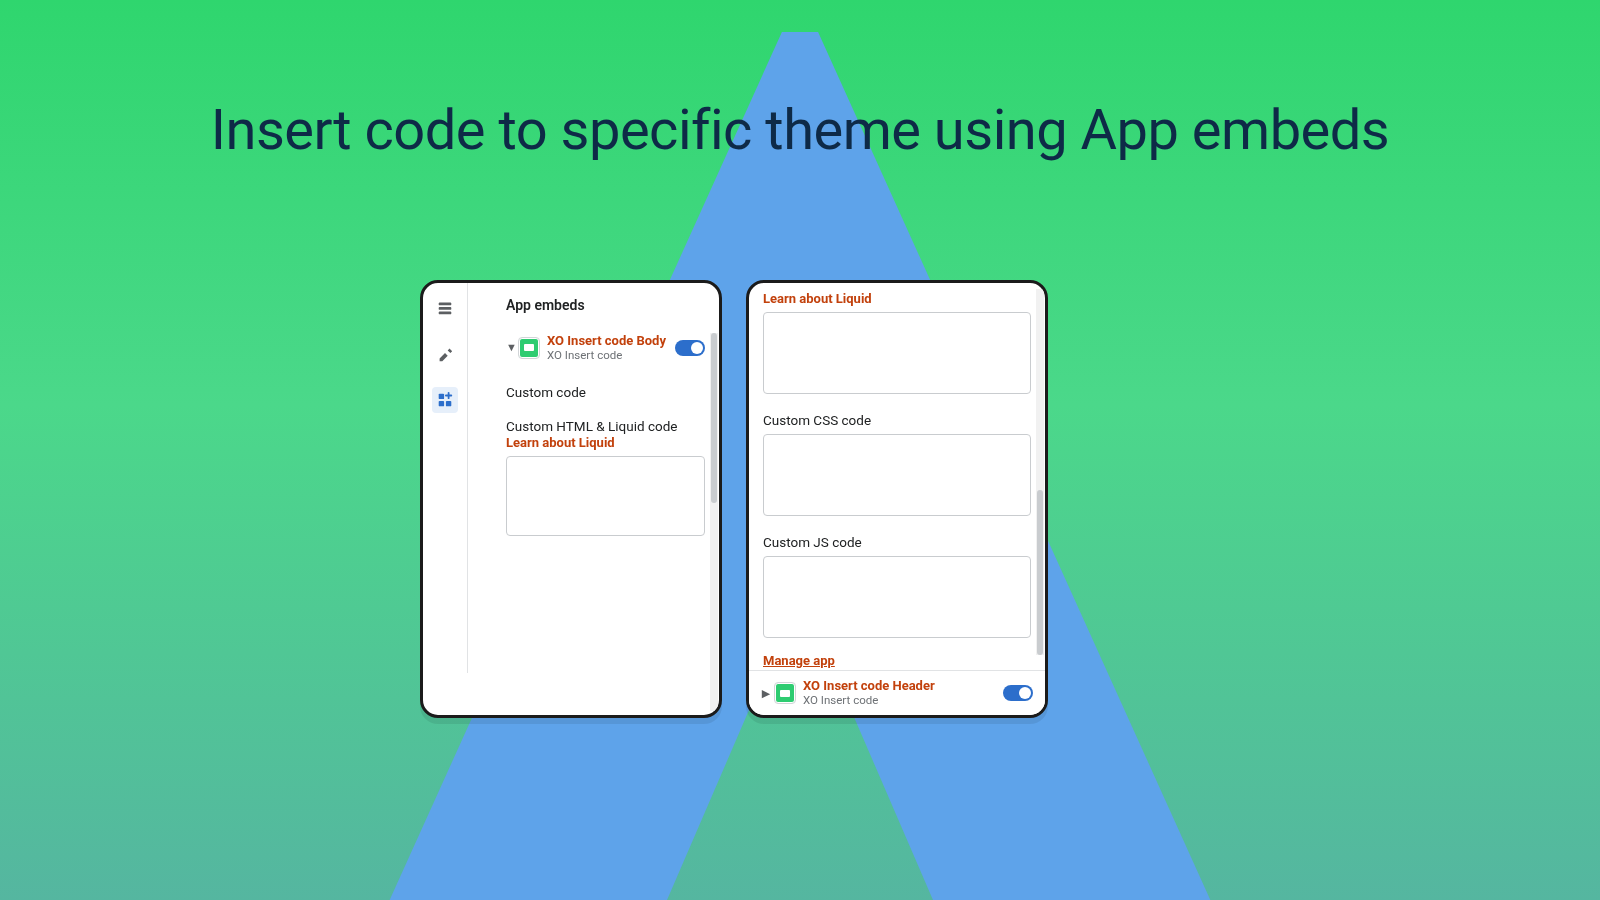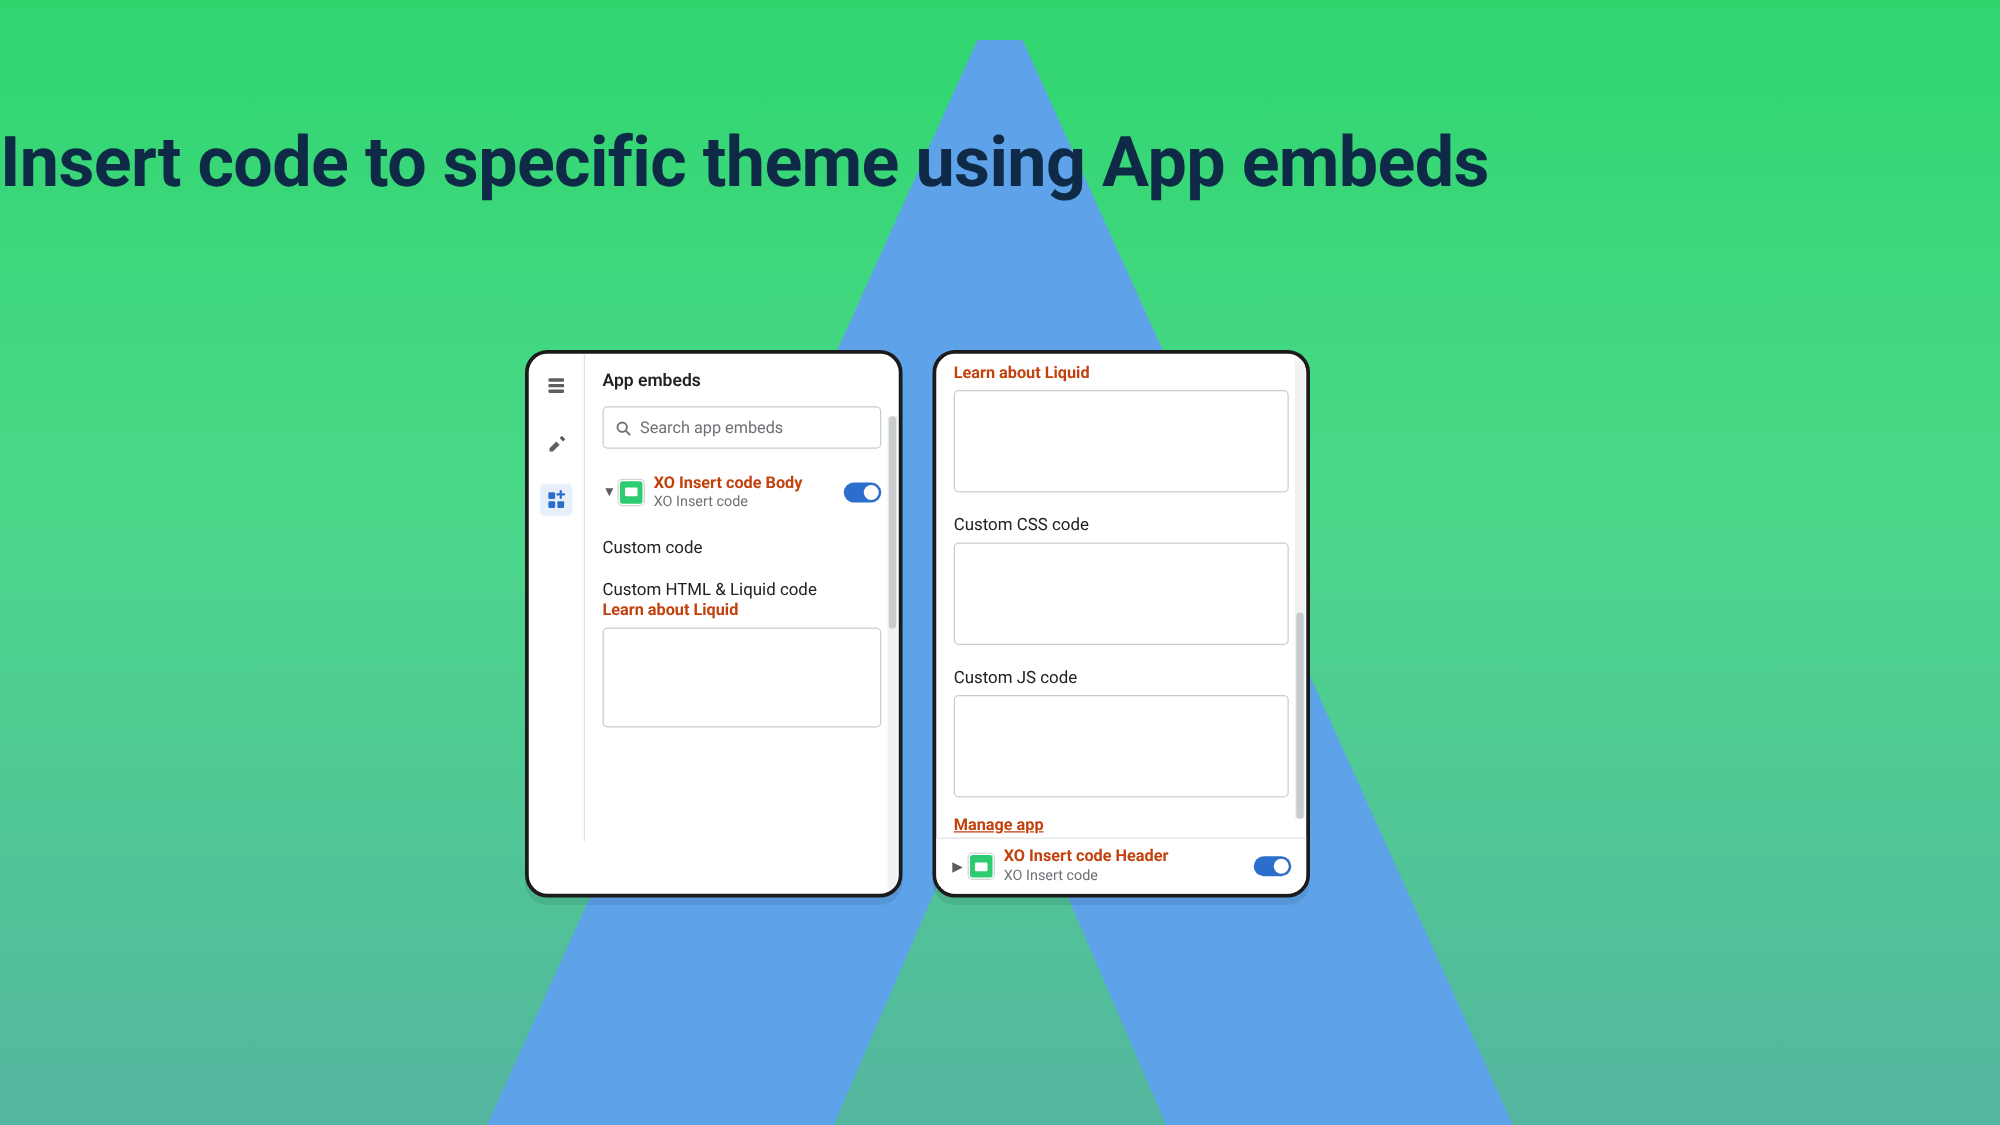--- a/index.html
+++ b/index.html
@@ -15,23 +15,23 @@
 }
 .bg-letter {
   position: absolute;
   left: 50%; top: 48%;
   transform: translate(-50%, -40%);
   pointer-events: none;
 }
 .headline {
   position: absolute;
   top: 100px; left: 0; width: 100%;
-  text-align: left;
+  text-align: center;
   color: #0e2a47;
-  font-weight: 700;
+  font-weight: 400;
   font-size: 56px;
   line-height: 1.08;
   letter-spacing: -0.5px;
 }
 
 
 .card {
   position: absolute;
   width: 296px; height: 432px;
   background: #fff;
@@ -73,21 +73,21 @@
   font-size: 12px;
   font-weight: 500;
   border-radius: 10px;
   padding: 2px 8px;
   gap: 5px;
 }
 .live-pill .dot { width:6px; height:6px; border-radius:50%; background:#009a49;}
 .more-dots { color:#5c5f62; font-size:18px; letter-spacing:1px; margin-left:4px; }
 
 .body-cols-left {
-  display: flex; height: calc(100% - 42px);
+  display: flex; height: calc(100% - 42px); gap: 24px;
 }
 .iconcol {
   width: 44px;
   border-right: 1px solid #e1e3e5;
   display: flex; flex-direction: column; align-items: center;
   padding-top: 12px; gap: 20px;
 }
 .iconcol .slot { width:26px; height:26px; display:flex; align-items:center; justify-content:center; border-radius:4px; }
 .iconcol .slot.active { background:#e6effa; }
 .iconcol svg { width:18px; height:18px; }
@@ -224,27 +224,20 @@
                 <rect x="11" y="11" width="6" height="6" rx="1"></rect>
                 <path d="M14 2v3m0 0v3m0-3h3m-3 0h-3" stroke="#2c6ecb" stroke-width="2" stroke-linecap="round" fill="none"></path>
               </g>
             </svg>
         </div>
       </div>
 
       <div class="maincol">
         <div class="section-title">App embeds</div>
 
-        <div class="searchbox">
-          <svg viewBox="0 0 20 20">
-              <circle cx="9" cy="9" r="5" fill="none" stroke="#6d7175" stroke-width="2"></circle>
-              <line x1="13" y1="13" x2="17" y2="17" stroke="#6d7175" stroke-width="2" stroke-linecap="round"></line>
-            </svg>
-          <span class="ph">Search app embeds</span>
-        </div>
 
         <div class="embed-row">
           <span class="caret">▼</span>
           <span class="app-badge"></span>
           <div class="embed-titles">
             <div class="t">XO Insert code Body</div>
             <div class="st">XO Insert code</div>
           </div>
           <div class="toggle"></div>
         </div>

